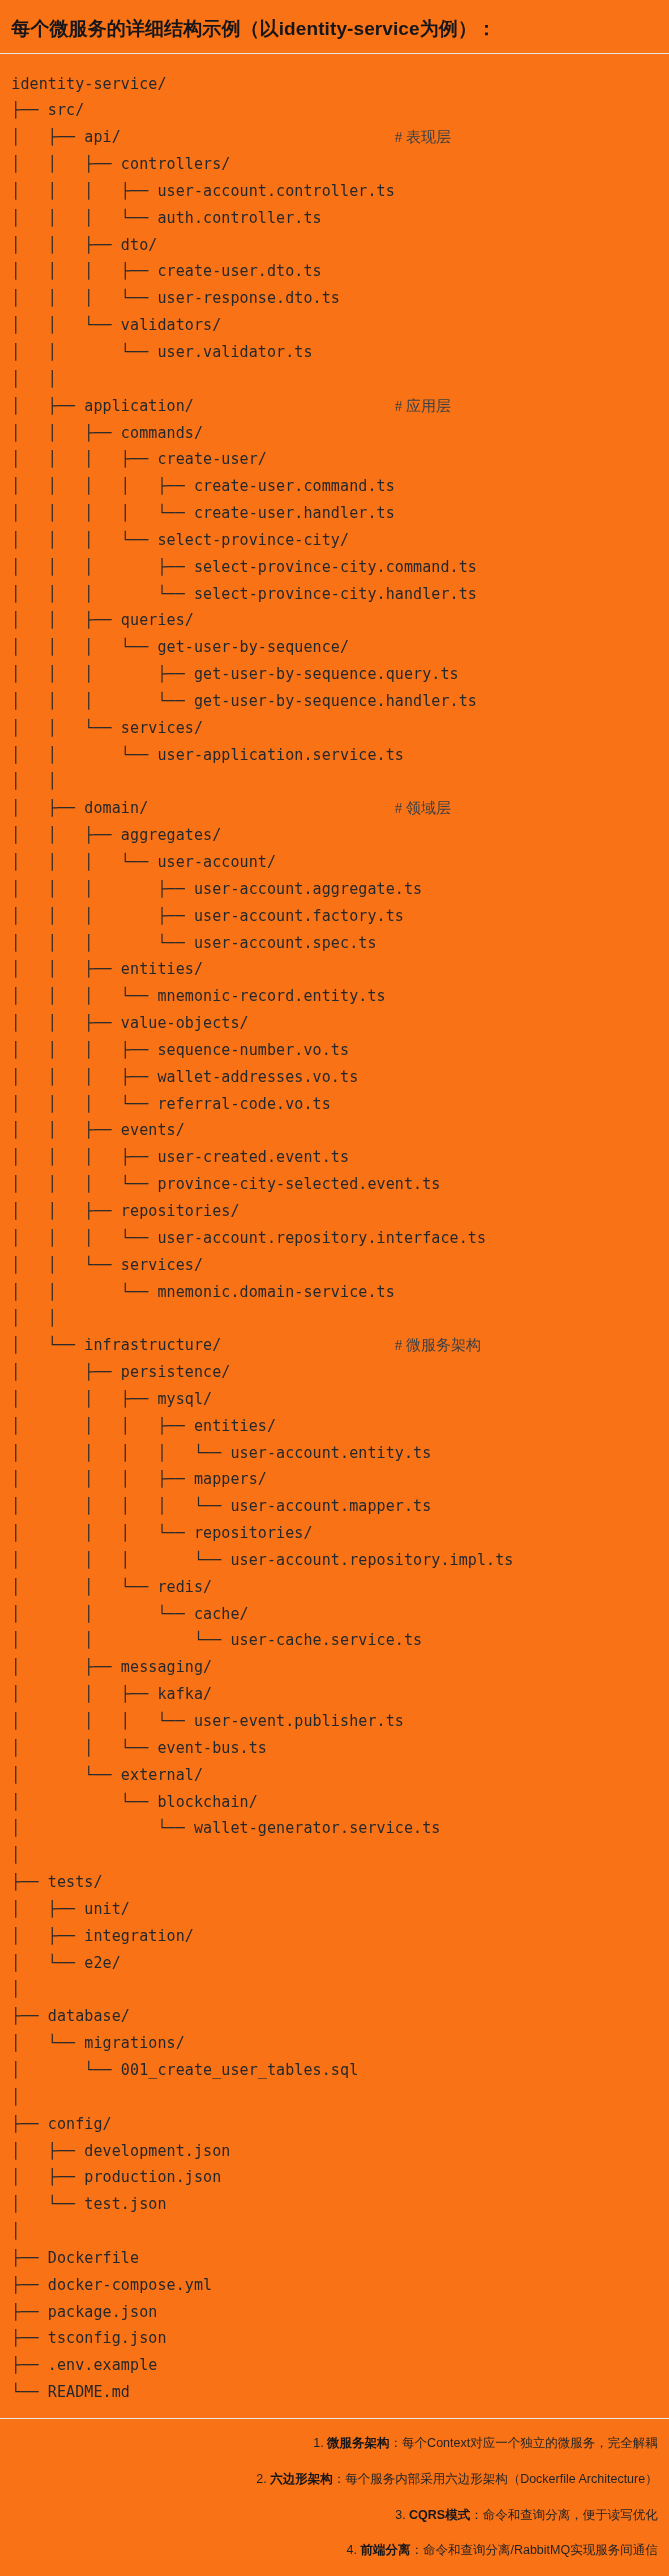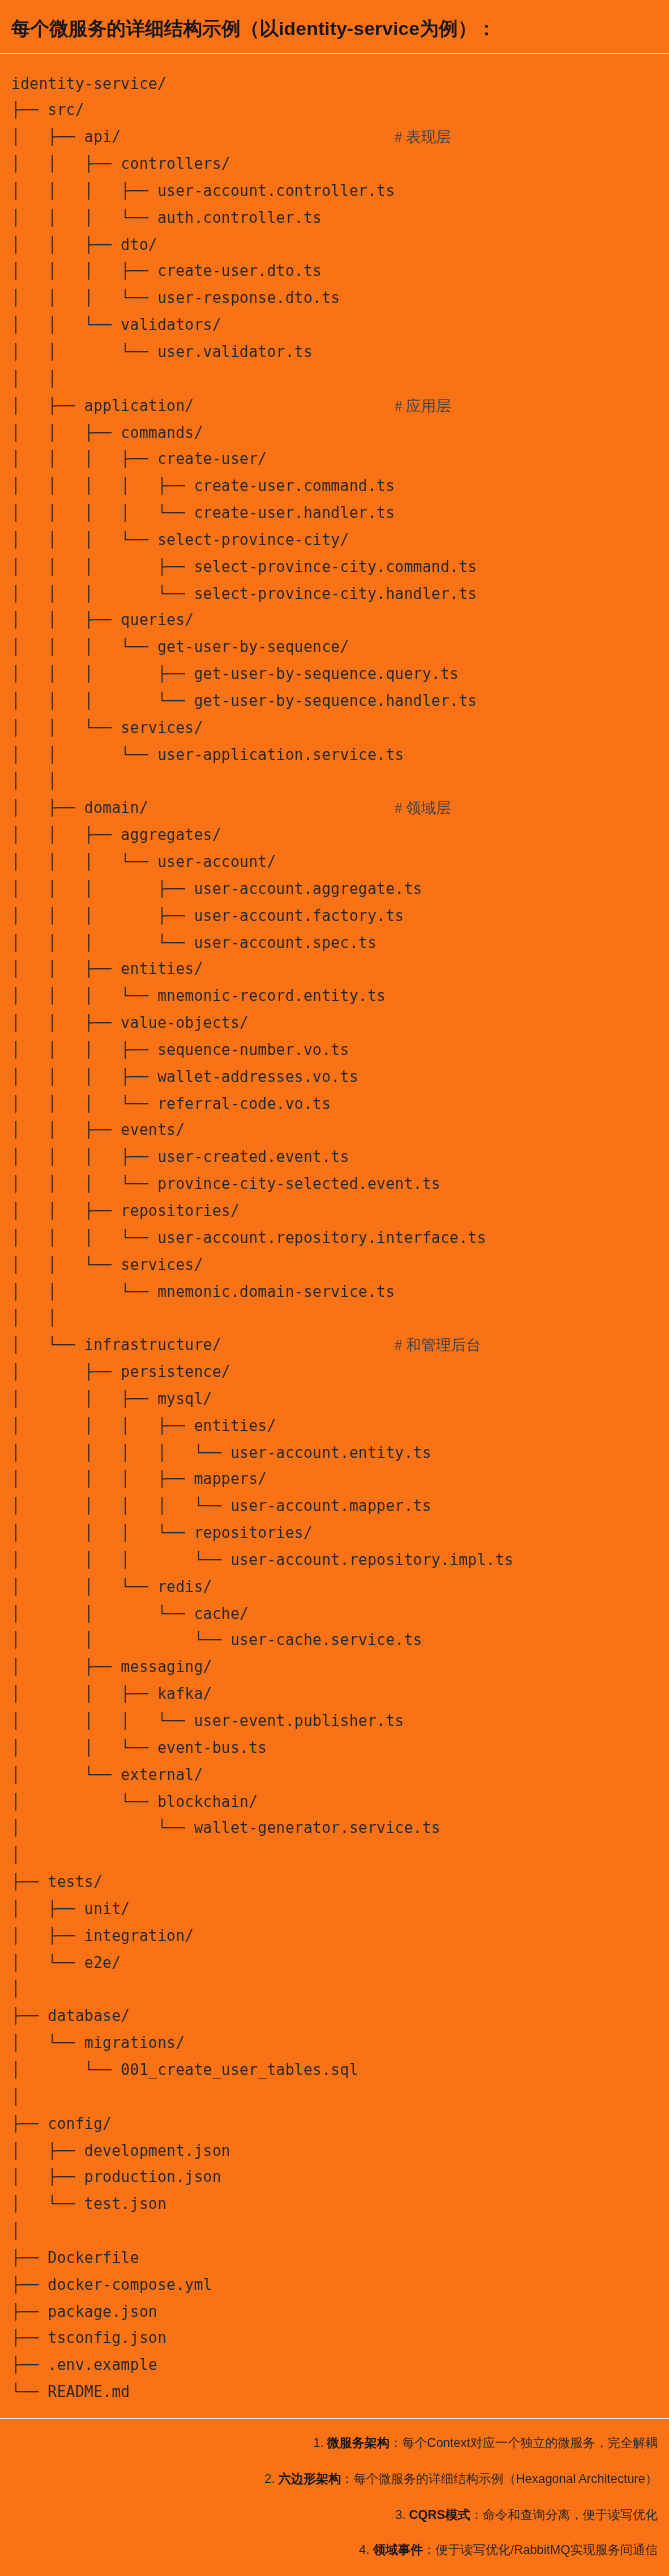--- a/index.html
+++ b/index.html
@@ -148,21 +148,21 @@
 │   │   │   ├── wallet-addresses.vo.ts
 │   │   │   └── referral-code.vo.ts
 │   │   ├── events/
 │   │   │   ├── user-created.event.ts
 │   │   │   └── province-city-selected.event.ts
 │   │   ├── repositories/
 │   │   │   └── user-account.repository.interface.ts
 │   │   └── services/
 │   │       └── mnemonic.domain-service.ts
 │   │
-│   └── infrastructure/                   <span class="cmt"># 和管理后台</span>
+│   └── infrastructure/                   <span class="cmt"># 微服务架构</span>
 │       ├── persistence/
 │       │   ├── mysql/
 │       │   │   ├── entities/
 │       │   │   │   └── user-account.entity.ts
 │       │   │   ├── mappers/
 │       │   │   │   └── user-account.mapper.ts
 │       │   │   └── repositories/
 │       │   │       └── user-account.repository.impl.ts
 │       │   └── redis/
 │       │       └── cache/
@@ -193,23 +193,23 @@
 ├── docker-compose.yml
 ├── package.json
 ├── tsconfig.json
 ├── .env.example
 └── README.md</pre>
   </div>
 
   <div class="notes">
     <ol class="notes-list">
         <li><span class="note-term">微服务架构</span><span class="note-sep">：</span><span class="note-desc">每个Context对应一个独立的微服务，完全解耦</span></li>
-        <li><span class="note-term">六边形架构</span><span class="note-sep">：</span><span class="note-desc">每个微服务的详细结构示例（Hexagonal Architecture）</span></li>
+        <li><span class="note-term">六边形架构</span><span class="note-sep">：</span><span class="note-desc">每个服务内部采用六边形架构（Dockerfile Architecture）</span></li>
         <li><span class="note-term">CQRS模式</span><span class="note-sep">：</span><span class="note-desc">命令和查询分离，便于读写优化</span></li>
-        <li><span class="note-term">领域事件</span><span class="note-sep">：</span><span class="note-desc">便于读写优化/RabbitMQ实现服务间通信</span></li>
+        <li><span class="note-term">前端分离</span><span class="note-sep">：</span><span class="note-desc">命令和查询分离/RabbitMQ实现服务间通信</span></li>
         <li><span class="note-term">便于读写优化</span><span class="note-sep">：</span><span class="note-desc">每个服务有自己的MySQL实例</span></li>
         <li><span class="note-term">微服务架构</span><span class="note-sep">：</span><span class="note-desc">移动端(Flutter)和管理后台(Next.js)独立开发</span></li>
       </ol>
     <div class="bottom-rule"></div>
   </div>
 
 </div>
 
 
 </body></html>

